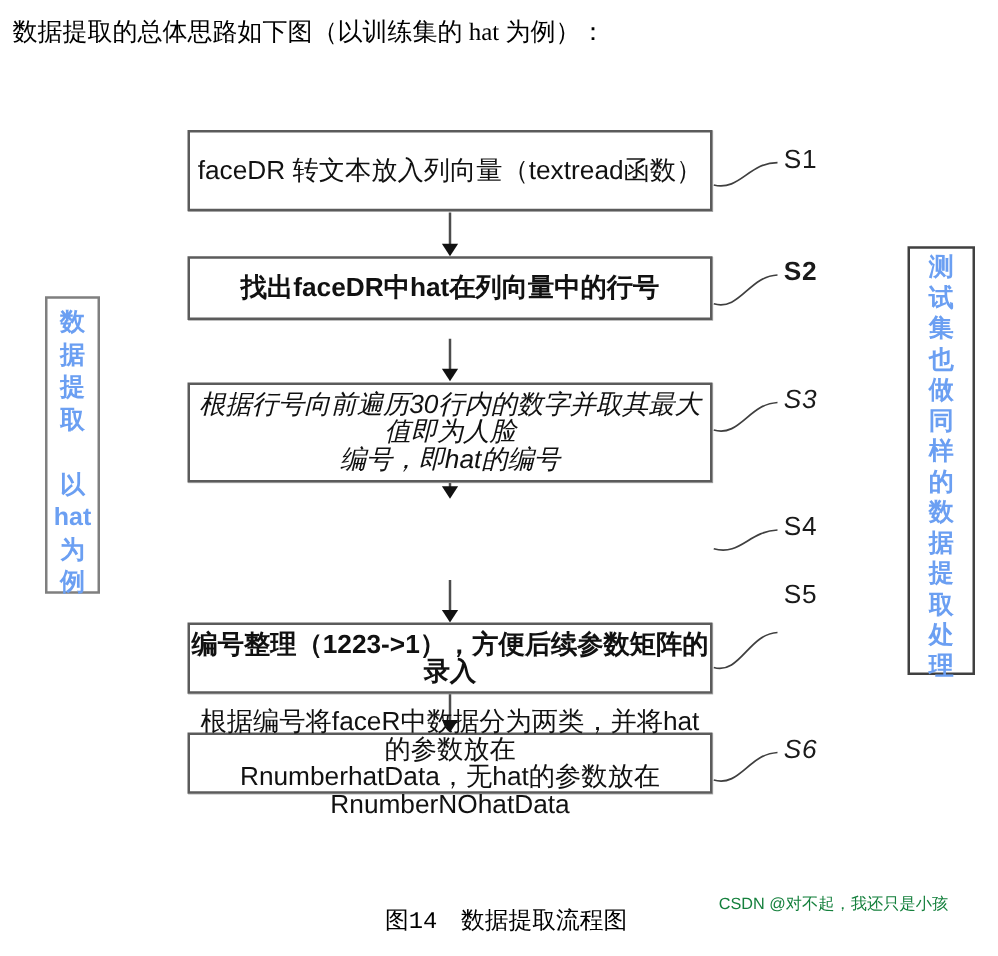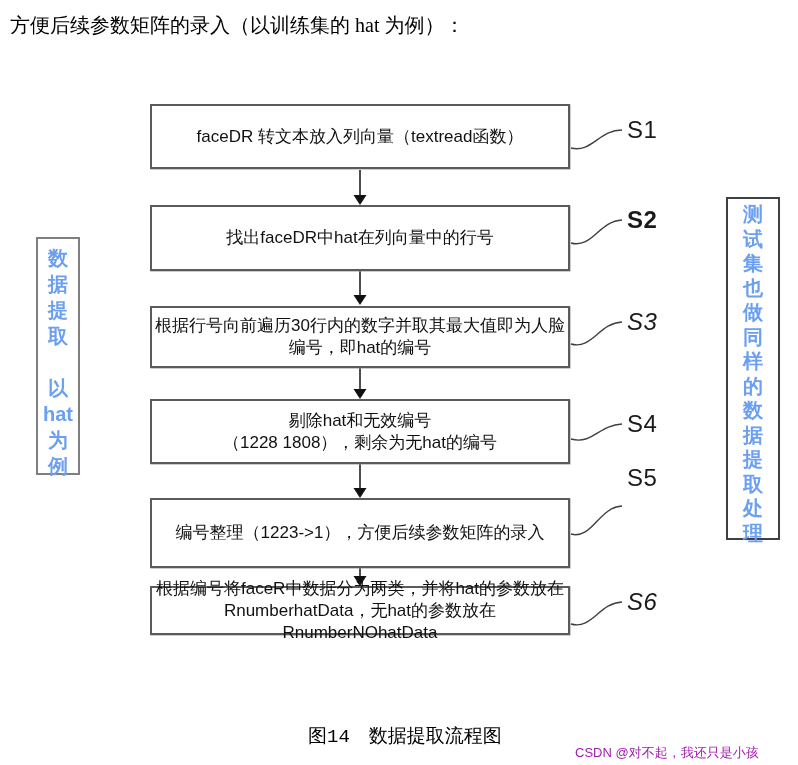--- a/index.html
+++ b/index.html
@@ -9,26 +9,26 @@
   }
   .doc-title{
     position:absolute;left:10px;top:12px;width:600px;
     font-family:"Liberation Serif","DejaVu Serif",serif;
     font-size:20px;color:#000;white-space:nowrap;
   }
   .step-box{
     position:absolute;left:150px;width:420px;
     border:2px solid #5b5b5b;background:#ffffff;box-sizing:border-box;
     display:flex;align-items:center;justify-content:center;
-    text-align:center;font-size:17px;line-height:22px;
+    text-align:center;font-size:21px;line-height:22px;
     white-space:pre-line;color:#111;
     box-shadow:0.5px 0.5px 0 #9a9a9a;
   }
   .s-label{
-    position:absolute;left:627px;font-size:24px;color:#1a1a1a;
+    position:absolute;left:627px;font-size:21px;color:#1a1a1a;
     letter-spacing:0.5px;
   }
   .side-box{
     position:absolute;background:#fff;box-sizing:border-box;
     text-align:center;white-space:pre-line;font-weight:bold;
   }
   #side-left{
     left:36px;top:237px;width:44px;height:238px;
     border:2px solid #7f7f7f;
     font-size:20px;line-height:26px;padding-top:6px;
@@ -37,31 +37,31 @@
     left:726px;top:197px;width:54px;height:343px;
     border:2px solid #404040;
     font-size:20px;line-height:24.5px;padding-top:3px;
   }
   .caption{
     position:absolute;left:308px;top:723px;
     font-family:Liberation Mono, monospace;
     font-size:19px;color:#000;white-space:nowrap;
   }
   .watermark{
-    position:absolute;left:575px;top:744px;
-    font-size:13px;color:#a21caf;white-space:nowrap;
+    position:absolute;left:575px;top:714px;
+    font-size:13px;color:#15803d;white-space:nowrap;
   }
   svg.overlay{position:absolute;left:0;top:0;pointer-events:none;}
 </style>
 </head>
 <body>
 
 <div id="canvas">
 
-  <div class="doc-title">方便后续参数矩阵的录入（以训练集的 hat 为例）：</div>
+  <div class="doc-title">数据提取的总体思路如下图（以训练集的 hat 为例）：</div>
 
   <svg class="overlay" width="798" height="765" viewBox="0 0 798 765">
 
     <g stroke="#4d4d4d" stroke-width="2" fill="none">
       <line x1="360" y1="170" x2="360" y2="196"></line>
       <line x1="360" y1="271" x2="360" y2="296"></line>
       <line x1="360" y1="368" x2="360" y2="390"></line>
       <line x1="360" y1="464" x2="360" y2="489"></line>
       <line x1="360" y1="555" x2="360" y2="577"></line>
     </g>
@@ -77,26 +77,24 @@
       <path d="M 571 148 C 592 153, 599 130, 622 130"></path>
       <path d="M 571 243 C 592 249, 599 221, 622 220"></path>
       <path d="M 571 344 C 592 350, 599 323, 622 322"></path>
       <path d="M 571 439 C 592 445, 599 425, 622 424"></path>
       <path d="M 571 534 C 592 540, 599 507, 622 506"></path>
       <path d="M 571 624 C 592 630, 599 603, 622 602"></path>
     </g>
   </svg>
 
   <div class="step-box" style="top:104px;height:65px;">faceDR 转文本放入列向量（textread函数）</div>
-  <div class="step-box" style="top:205px;height:66px;">找出faceDR中hat在列向量中的行号</div>
-  <div class="step-box" style="top:306px;height:62px;">根据行号向前遍历30行内的数字并取其最大值即为人脸
+  <div class="step-box" style="top:205px;height:51px;font-weight:bold;">找出faceDR中hat在列向量中的行号</div>
+  <div class="step-box" style="top:306px;height:80px;font-style:italic;">根据行号向前遍历30行内的数字并取其最大值即为人脸
 编号，即hat的编号</div>
-  <div class="step-box" style="top:399px;height:65px;">剔除hat和无效编号
-（1228 1808），剩余为无hat的编号</div>
-  <div class="step-box" style="top:498px;height:70px;">编号整理（1223-&gt;1），方便后续参数矩阵的录入</div>
+  <div class="step-box" style="top:498px;height:57px;font-weight:bold;">编号整理（1223-&gt;1），方便后续参数矩阵的录入</div>
   <div class="step-box" style="top:586px;height:49px;">根据编号将faceR中数据分为两类，并将hat的参数放在
 RnumberhatData，无hat的参数放在
 RnumberNOhatData</div>
 
   <span class="s-label" style="top:116px;">S1</span>
   <span class="s-label" style="top:206px;font-weight:bold;">S2</span>
   <span class="s-label" style="top:308px;font-style:italic;">S3</span>
   <span class="s-label" style="top:410px;text-align:center;">S4</span>
   <span class="s-label" style="top:464px;">S5</span>
   <span class="s-label" style="top:588px;font-style:italic;">S6</span>

